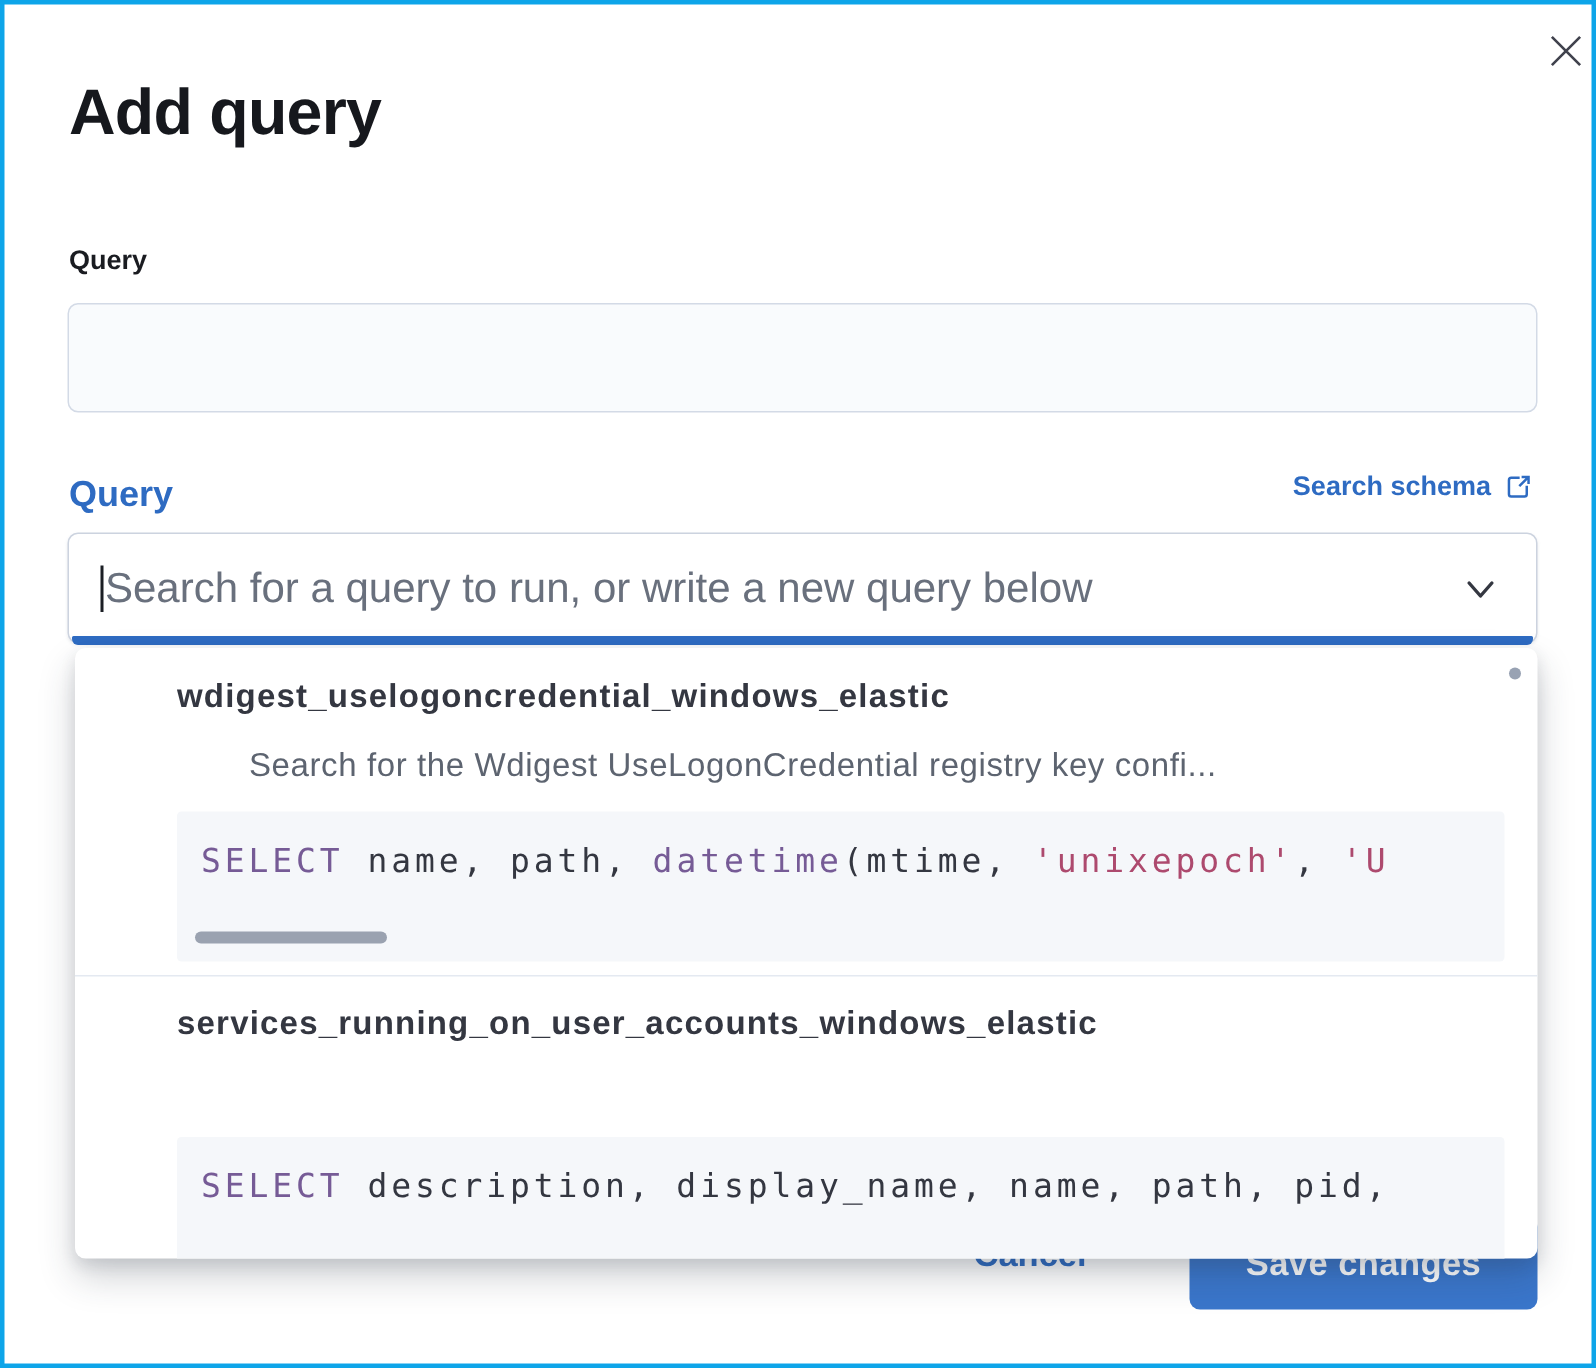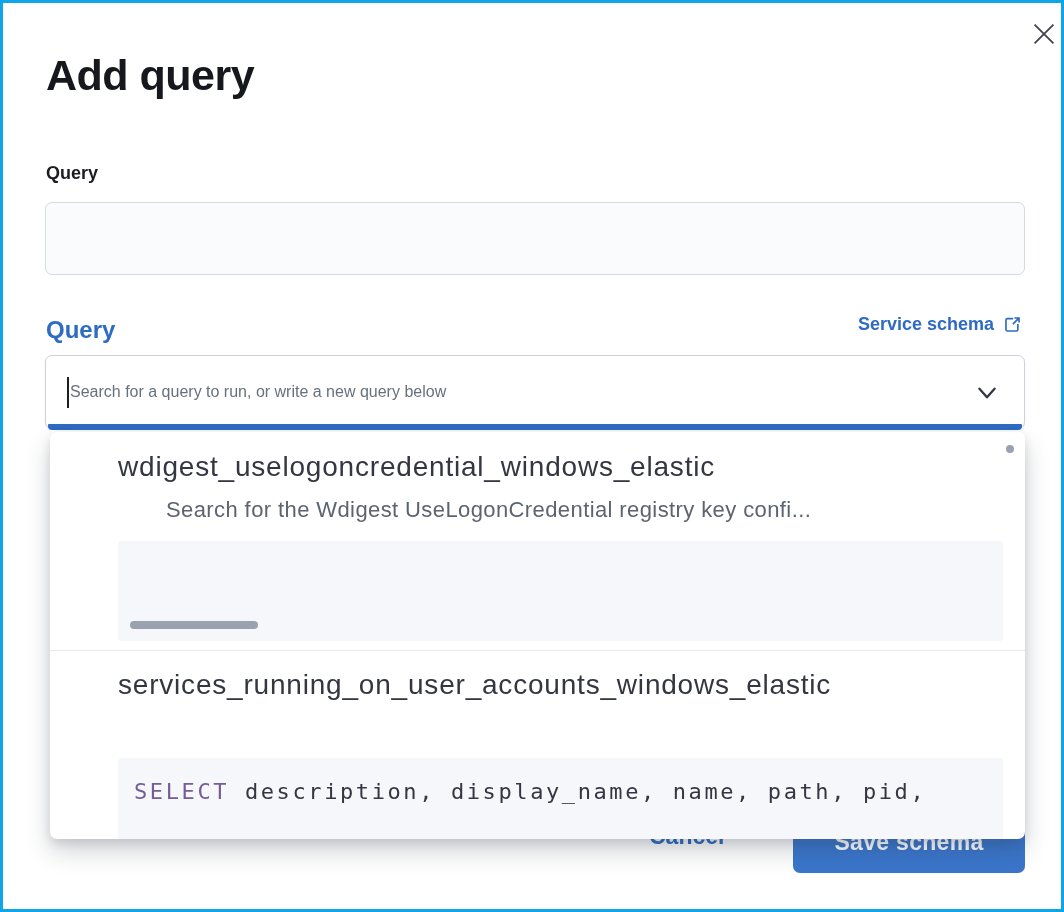--- a/index.html
+++ b/index.html
@@ -44,21 +44,21 @@
     background:#ffffff; border:1px solid #ccd3df; border-radius:7px;
     box-shadow:0 1px 2px rgba(152,162,179,0.18);
   }
   .caret-bar {
     position:absolute; left:21px; top:21px; width:2px; height:31px; background:#1b1e24;
   }
   .combo-input {
     position:absolute; left:0; top:0; width:100%; height:100%;
     border:none; background:transparent; outline:none;
     font-family:"Liberation Sans", sans-serif;
-    font-size:16px; color:#343741; padding:0 60px 0 24px;
+    font-size:28px; color:#343741; padding:0 60px 0 24px;
   }
   .combo-input::placeholder { color:#69707d; opacity:1; }
   .chevron { position:absolute; right:24px; top:26px; }
   .focus-bar {
     position:absolute; left:2px; right:2px; bottom:-2px; height:6px;
     background:#2e6bc2; border-radius:1px 1px 4px 4px;
   }
   
   .panel {
     position:absolute; left:47px; top:429px; width:975px; height:407px;
@@ -67,21 +67,21 @@
   }
   .scroll-dot {
     position:absolute; right:11px; top:13px; width:8px; height:8px;
     border-radius:50%; background:#98a2b3;
   }
   .option { position:absolute; left:0; width:100%; cursor:pointer; }
   .opt-0 { top:0; height:218px; }
   .opt-1 { top:219px; height:188px; }
   .opt-title {
     position:absolute; left:68px; right:40px;
-    font-size:28px; font-weight:400; color:#343741; letter-spacing:0.8px;
+    font-size:22px; font-weight:700; color:#343741; letter-spacing:0.8px;
     white-space:nowrap; overflow:hidden;
   }
   .opt-desc {
     position:absolute; left:68px; right:40px;
     font-size:22px; color:#5d6470; letter-spacing:0.4px;
     white-space:nowrap; overflow:hidden;
   }
   .opt-0 .opt-title { top:19px; }
   .opt-0 .opt-desc  { top:65px;margin-left:48px; }
   .opt-1 .opt-title { top:18px; }
@@ -129,21 +129,21 @@
   </button>
 
   <h1 class="modal-title">Add query</h1>
 
   <label class="field-label">Query</label>
   <input class="label-input" type="text" value="" style="">
 
   <span class="query-label">Query</span>
 
   <a class="schema-link">
-    <span>Service schema</span>
+    <span>Search schema</span>
     <svg width="19" height="19" viewBox="0 0 16 16">
       <path d="M8.5 3 H3.8 a1.3 1.3 0 0 0 -1.3 1.3 V12.2 a1.3 1.3 0 0 0 1.3 1.3 H11.2 a1.3 1.3 0 0 0 1.3 -1.3 V7.5" fill="none" stroke="#2e6bc2" stroke-width="1.4"></path>
       <path d="M9.6 2.5 h3.9 v3.9 M13.2 2.8 L8.3 7.7" fill="none" stroke="#2e6bc2" stroke-width="1.4"></path>
     </svg>
   </a>
 
   <div class="combobox">
     <input class="combo-input" type="text" placeholder="Search for a query to run, or write a new query below" style="">
     <div class="caret-bar"></div>
     <svg class="chevron" width="26" height="22" viewBox="0 0 24 20">
@@ -152,32 +152,33 @@
     <div class="focus-bar"></div>
   </div>
 
   <div class="panel">
     <div class="scroll-dot"></div>
 
     <div class="option opt-0">
       <div class="opt-title">wdigest_uselogoncredential_windows_elastic</div>
       <div class="opt-desc">Search for the Wdigest UseLogonCredential registry key confi...</div>
       <div class="code-block">
+        <div class="code-line"><span class="tok-keyword">SELECT</span><span class="tok-plain"> name, path, </span><span class="tok-keyword">datetime</span><span class="tok-plain">(mtime, </span><span class="tok-string">'unixepoch'</span><span class="tok-plain">, </span><span class="tok-string">'U</span></div>
         <div class="h-thumb"></div>
       </div>
     </div>
 
     <div class="divider"></div>
 
     <div class="option opt-1">
       <div class="opt-title">services_running_on_user_accounts_windows_elastic</div>
       <div class="code-block">
         <div class="code-line"><span class="tok-keyword">SELECT</span><span class="tok-plain"> description, display_name, name, path, pid,</span></div>
       </div>
     </div>
   </div>
 
   <div class="footer-cancel">Cancel</div>
   <button class="footer-save">
-    <span>Save schema</span>
+    <span>Save changes</span>
   </button>
 
 </div>
 
 </body></html>

